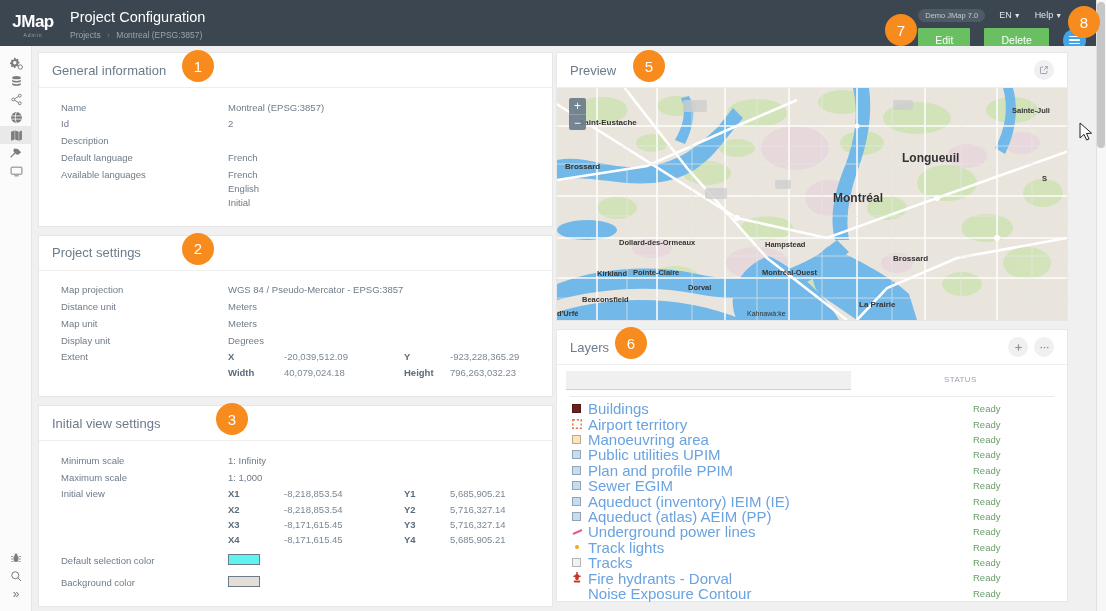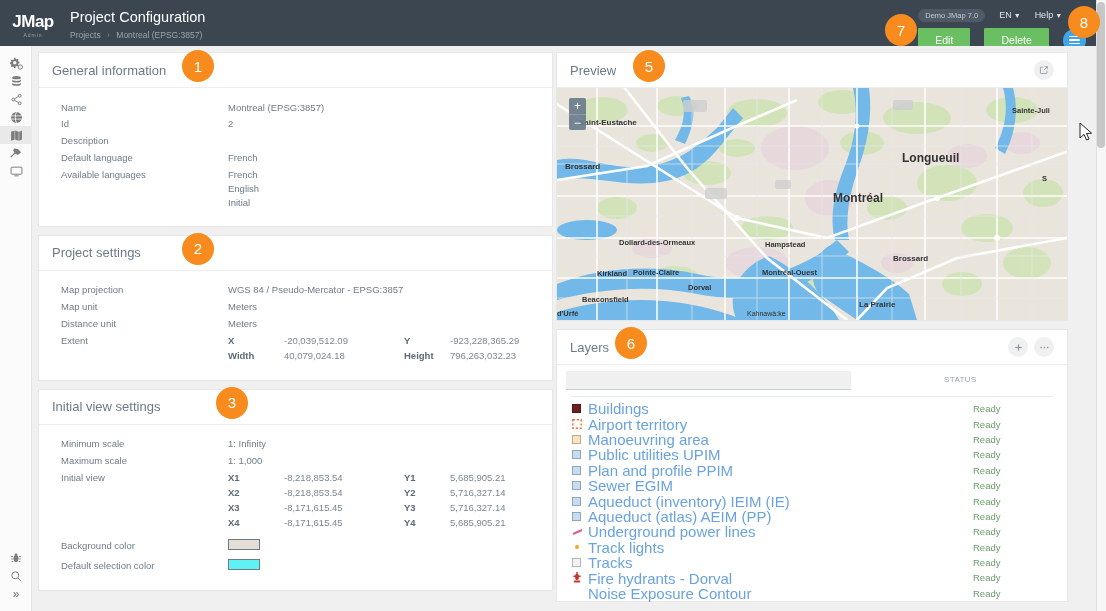--- a/index.html
+++ b/index.html
@@ -336,26 +336,30 @@
       </div>
       <div class="badge" style="left:143px; top:-3px;">2</div>
       <div class="card-body">
         <table class="kv">
           <tbody>
               <tr>
             <td class="k">Map projection</td>
             <td class="v">WGS 84 / Pseudo-Mercator - EPSG:3857</td>
           </tr>
           <tr>
+            <td class="k">Distance unit</td>
+            <td class="v">Meters</td>
+          </tr>
+          <tr>
             <td class="k">Map unit</td>
             <td class="v">Meters</td>
           </tr>
           <tr>
-            <td class="k">Distance unit</td>
-            <td class="v">Meters</td>
+            <td class="k">Display unit</td>
+            <td class="v">Degrees</td>
           </tr>
           <tr>
             <td class="k">Extent</td>
             <td class="v">
               <table class="extent">
                 <tbody>
                       <tr>
                   <td class="lbl">X</td>
                   <td class="num">-20,039,512.09</td>
                   <td class="lbl2">Y</td>
@@ -419,29 +423,29 @@
                   <td class="lbl">X4</td>
                   <td class="num">-8,171,615.45</td>
                   <td class="lbl2">Y4</td>
                   <td>5,685,905.21</td>
                 </tr>
               </tbody>
                   </table>
             </td>
           </tr>
           <tr>
+            <td class="k" style="padding-top:4px;">Default selection color</td>
+            <td class="v" style="padding-top:4px;">
+              <span class="swatch" id="sw-sel" style="background: rgb(94, 242, 242);"></span>
+            </td>
+          </tr>
+          <tr>
             <td class="k" style="padding-top:6px;">Background color</td>
             <td class="v" style="padding-top:6px;">
               <span class="swatch" id="sw-bg" style="background: rgb(228, 222, 214);"></span>
-            </td>
-          </tr>
-          <tr>
-            <td class="k" style="padding-top:4px;">Default selection color</td>
-            <td class="v" style="padding-top:4px;">
-              <span class="swatch" id="sw-sel" style="background: rgb(94, 242, 242);"></span>
             </td>
           </tr>
         </tbody>
           </table>
       </div>
     </div>
 
   </div>
 
   <div class="col-right">

